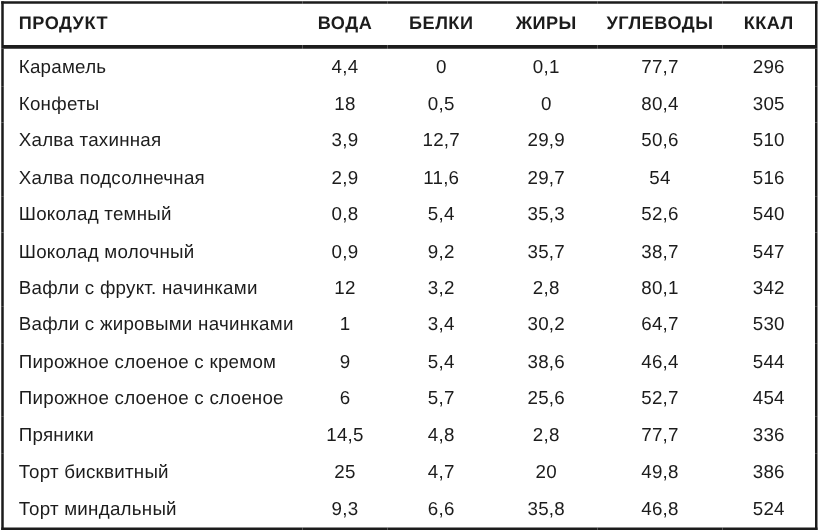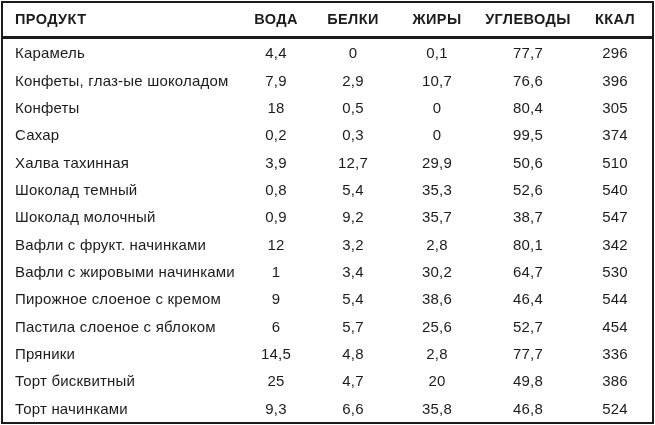--- a/index.html
+++ b/index.html
@@ -81,50 +81,42 @@
     <tbody>
         <tr>
           <td class="col-product">Карамель</td>
           <td class="col-num">4,4</td>
           <td class="col-num">0</td>
           <td class="col-num">0,1</td>
           <td class="col-num">77,7</td>
           <td class="col-num">296</td>
         </tr>
         <tr>
-          <td class="col-product">Конфеты, глаз-ые шоколадом</td>
-          <td class="col-num">7,9</td>
-          <td class="col-num">2,9</td>
-          <td class="col-num">10,7</td>
-          <td class="col-num">76,6</td>
-          <td class="col-num">396</td>
-        </tr>
-        <tr>
           <td class="col-product">Конфеты</td>
           <td class="col-num">18</td>
           <td class="col-num">0,5</td>
           <td class="col-num">0</td>
           <td class="col-num">80,4</td>
           <td class="col-num">305</td>
         </tr>
         <tr>
-          <td class="col-product">Сахар</td>
-          <td class="col-num">0,2</td>
-          <td class="col-num">0,3</td>
-          <td class="col-num">0</td>
-          <td class="col-num">99,5</td>
-          <td class="col-num">374</td>
-        </tr>
-        <tr>
           <td class="col-product">Халва тахинная</td>
           <td class="col-num">3,9</td>
           <td class="col-num">12,7</td>
           <td class="col-num">29,9</td>
           <td class="col-num">50,6</td>
           <td class="col-num">510</td>
+        </tr>
+        <tr>
+          <td class="col-product">Халва подсолнечная</td>
+          <td class="col-num">2,9</td>
+          <td class="col-num">11,6</td>
+          <td class="col-num">29,7</td>
+          <td class="col-num">54</td>
+          <td class="col-num">516</td>
         </tr>
         <tr>
           <td class="col-product">Шоколад темный</td>
           <td class="col-num">0,8</td>
           <td class="col-num">5,4</td>
           <td class="col-num">35,3</td>
           <td class="col-num">52,6</td>
           <td class="col-num">540</td>
         </tr>
         <tr>
@@ -153,21 +145,21 @@
         </tr>
         <tr>
           <td class="col-product">Пирожное слоеное с кремом</td>
           <td class="col-num">9</td>
           <td class="col-num">5,4</td>
           <td class="col-num">38,6</td>
           <td class="col-num">46,4</td>
           <td class="col-num">544</td>
         </tr>
         <tr>
-          <td class="col-product">Пастила слоеное с яблоком</td>
+          <td class="col-product">Пирожное слоеное с слоеное</td>
           <td class="col-num">6</td>
           <td class="col-num">5,7</td>
           <td class="col-num">25,6</td>
           <td class="col-num">52,7</td>
           <td class="col-num">454</td>
         </tr>
         <tr>
           <td class="col-product">Пряники</td>
           <td class="col-num">14,5</td>
           <td class="col-num">4,8</td>
@@ -177,21 +169,21 @@
         </tr>
         <tr>
           <td class="col-product">Торт бисквитный</td>
           <td class="col-num">25</td>
           <td class="col-num">4,7</td>
           <td class="col-num">20</td>
           <td class="col-num">49,8</td>
           <td class="col-num">386</td>
         </tr>
         <tr>
-          <td class="col-product">Торт начинками</td>
+          <td class="col-product">Торт миндальный</td>
           <td class="col-num">9,3</td>
           <td class="col-num">6,6</td>
           <td class="col-num">35,8</td>
           <td class="col-num">46,8</td>
           <td class="col-num">524</td>
         </tr>
       </tbody>
   </table>
 </div>
 

